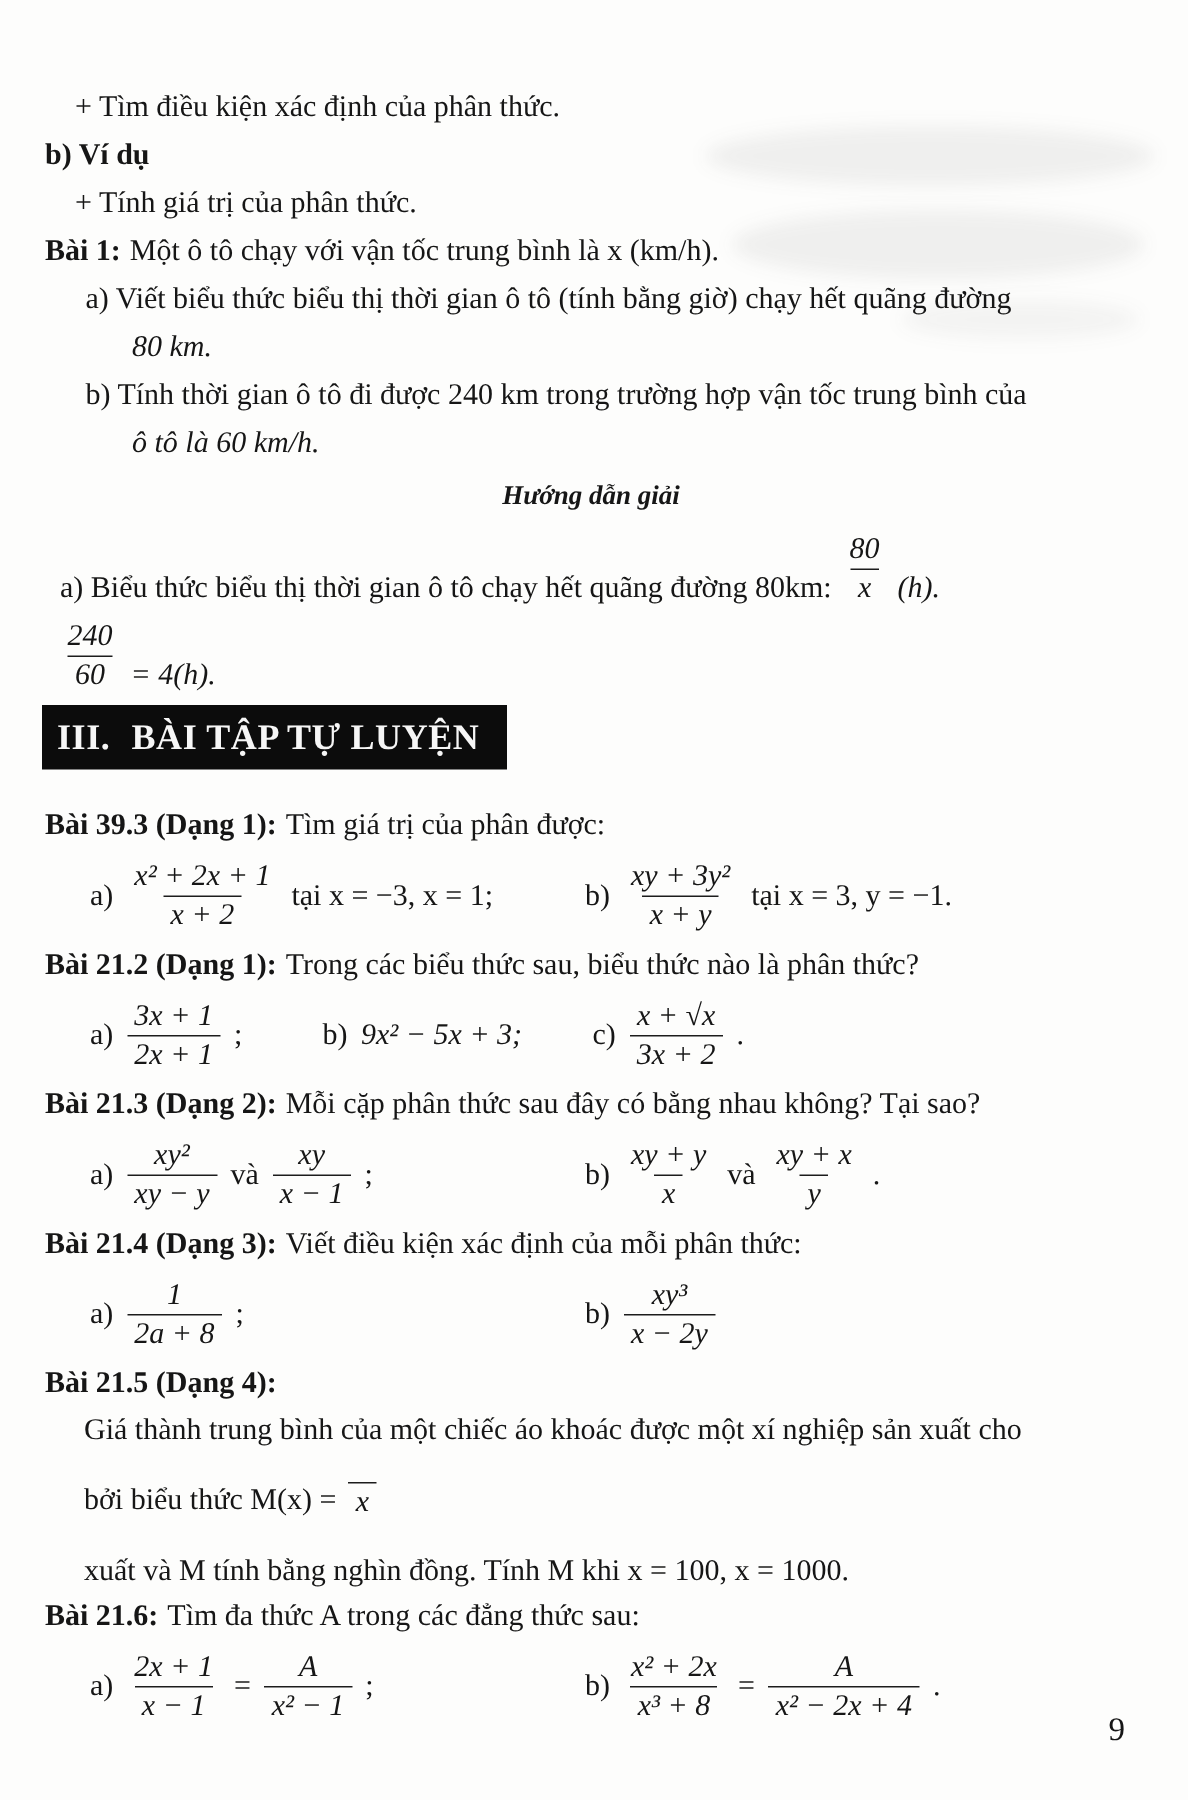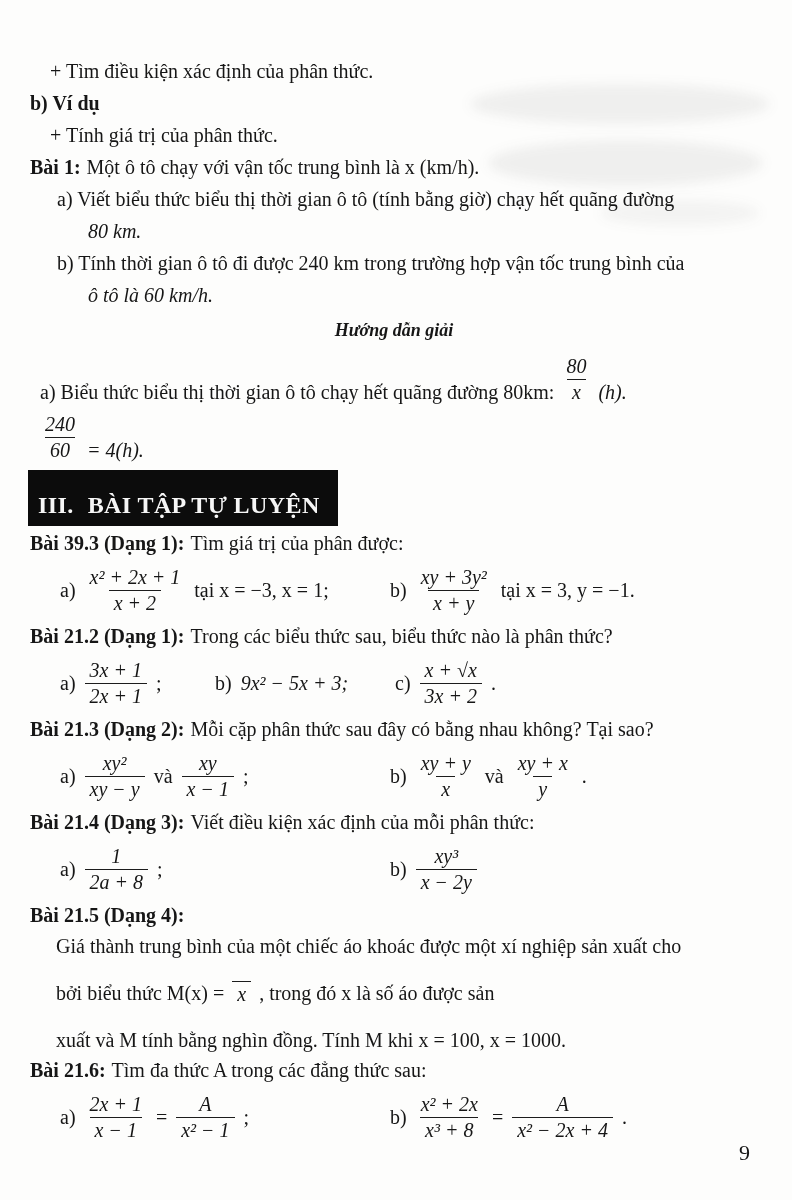--- a/index.html
+++ b/index.html
@@ -22,21 +22,21 @@
               line-height:32px; margin:4px 0 0; }
   .sol-line { display:flex; align-items:flex-end; gap:7px; padding-left:10px; min-height:58px; }
 
   .frac { display:inline-flex; flex-direction:column; align-items:center; text-align:center;
           font-style:italic; line-height:23px; }
   .frac .num { padding:0 5px 1px; }
   .frac .den { border-top:1.6px solid #1c1c1c; padding:1px 5px 0; }
   .math { font-style:italic; }
 
   .banner { display:inline-block; background:#0c0c0c; color:#f6f6f6; font-weight:bold;
-            font-size:24px; line-height:28px; padding:21px 18px 7px 10px; margin:8px 0 2px -2px;
+            font-size:24px; line-height:28px; padding:8px 18px 7px 10px; margin:8px 0 22px -2px;
             letter-spacing:.4px; }
   .banner .numeral { margin-right:14px; }
 
   .ex-title { line-height:30px; margin-bottom:1px; }
   .ex-row { display:flex; align-items:center; min-height:62px; }
   .ex-row .cell { display:flex; align-items:center; gap:9px; box-sizing:border-box; }
   .cA { width:360px; padding-left:30px; }
   .cB { flex:1; }
   .c1 { width:185px; padding-left:30px; }
   .c2 { width:180px; }
@@ -192,21 +192,20 @@
   </div>
 
   
   <p class="ex-title bold">Bài 21.5 (Dạng 4):</p>
   <p class="p215">Giá thành trung bình của một chiếc áo khoác được một xí nghiệp sản xuất cho</p>
   <div class="p215-frac">
     <span>bởi biểu thức M(x) =</span>
     <span class="frac">
         <span class="den">x</span>
       </span>
-    <span>, trong đó x là số áo được sản</span>
   </div>
   <p class="p215">xuất và M tính bằng nghìn đồng. Tính M khi x = 100, x = 1000.</p>
 
   
   <p class="ex-title"><span class="lbl">Bài 21.6:</span><span>Tìm đa thức A trong các đẳng thức sau:</span></p>
   <div class="ex-row">
     <div class="cell cA">
       <span>a)</span>
       <span class="frac">
           <span class="num">2x + 1</span>

